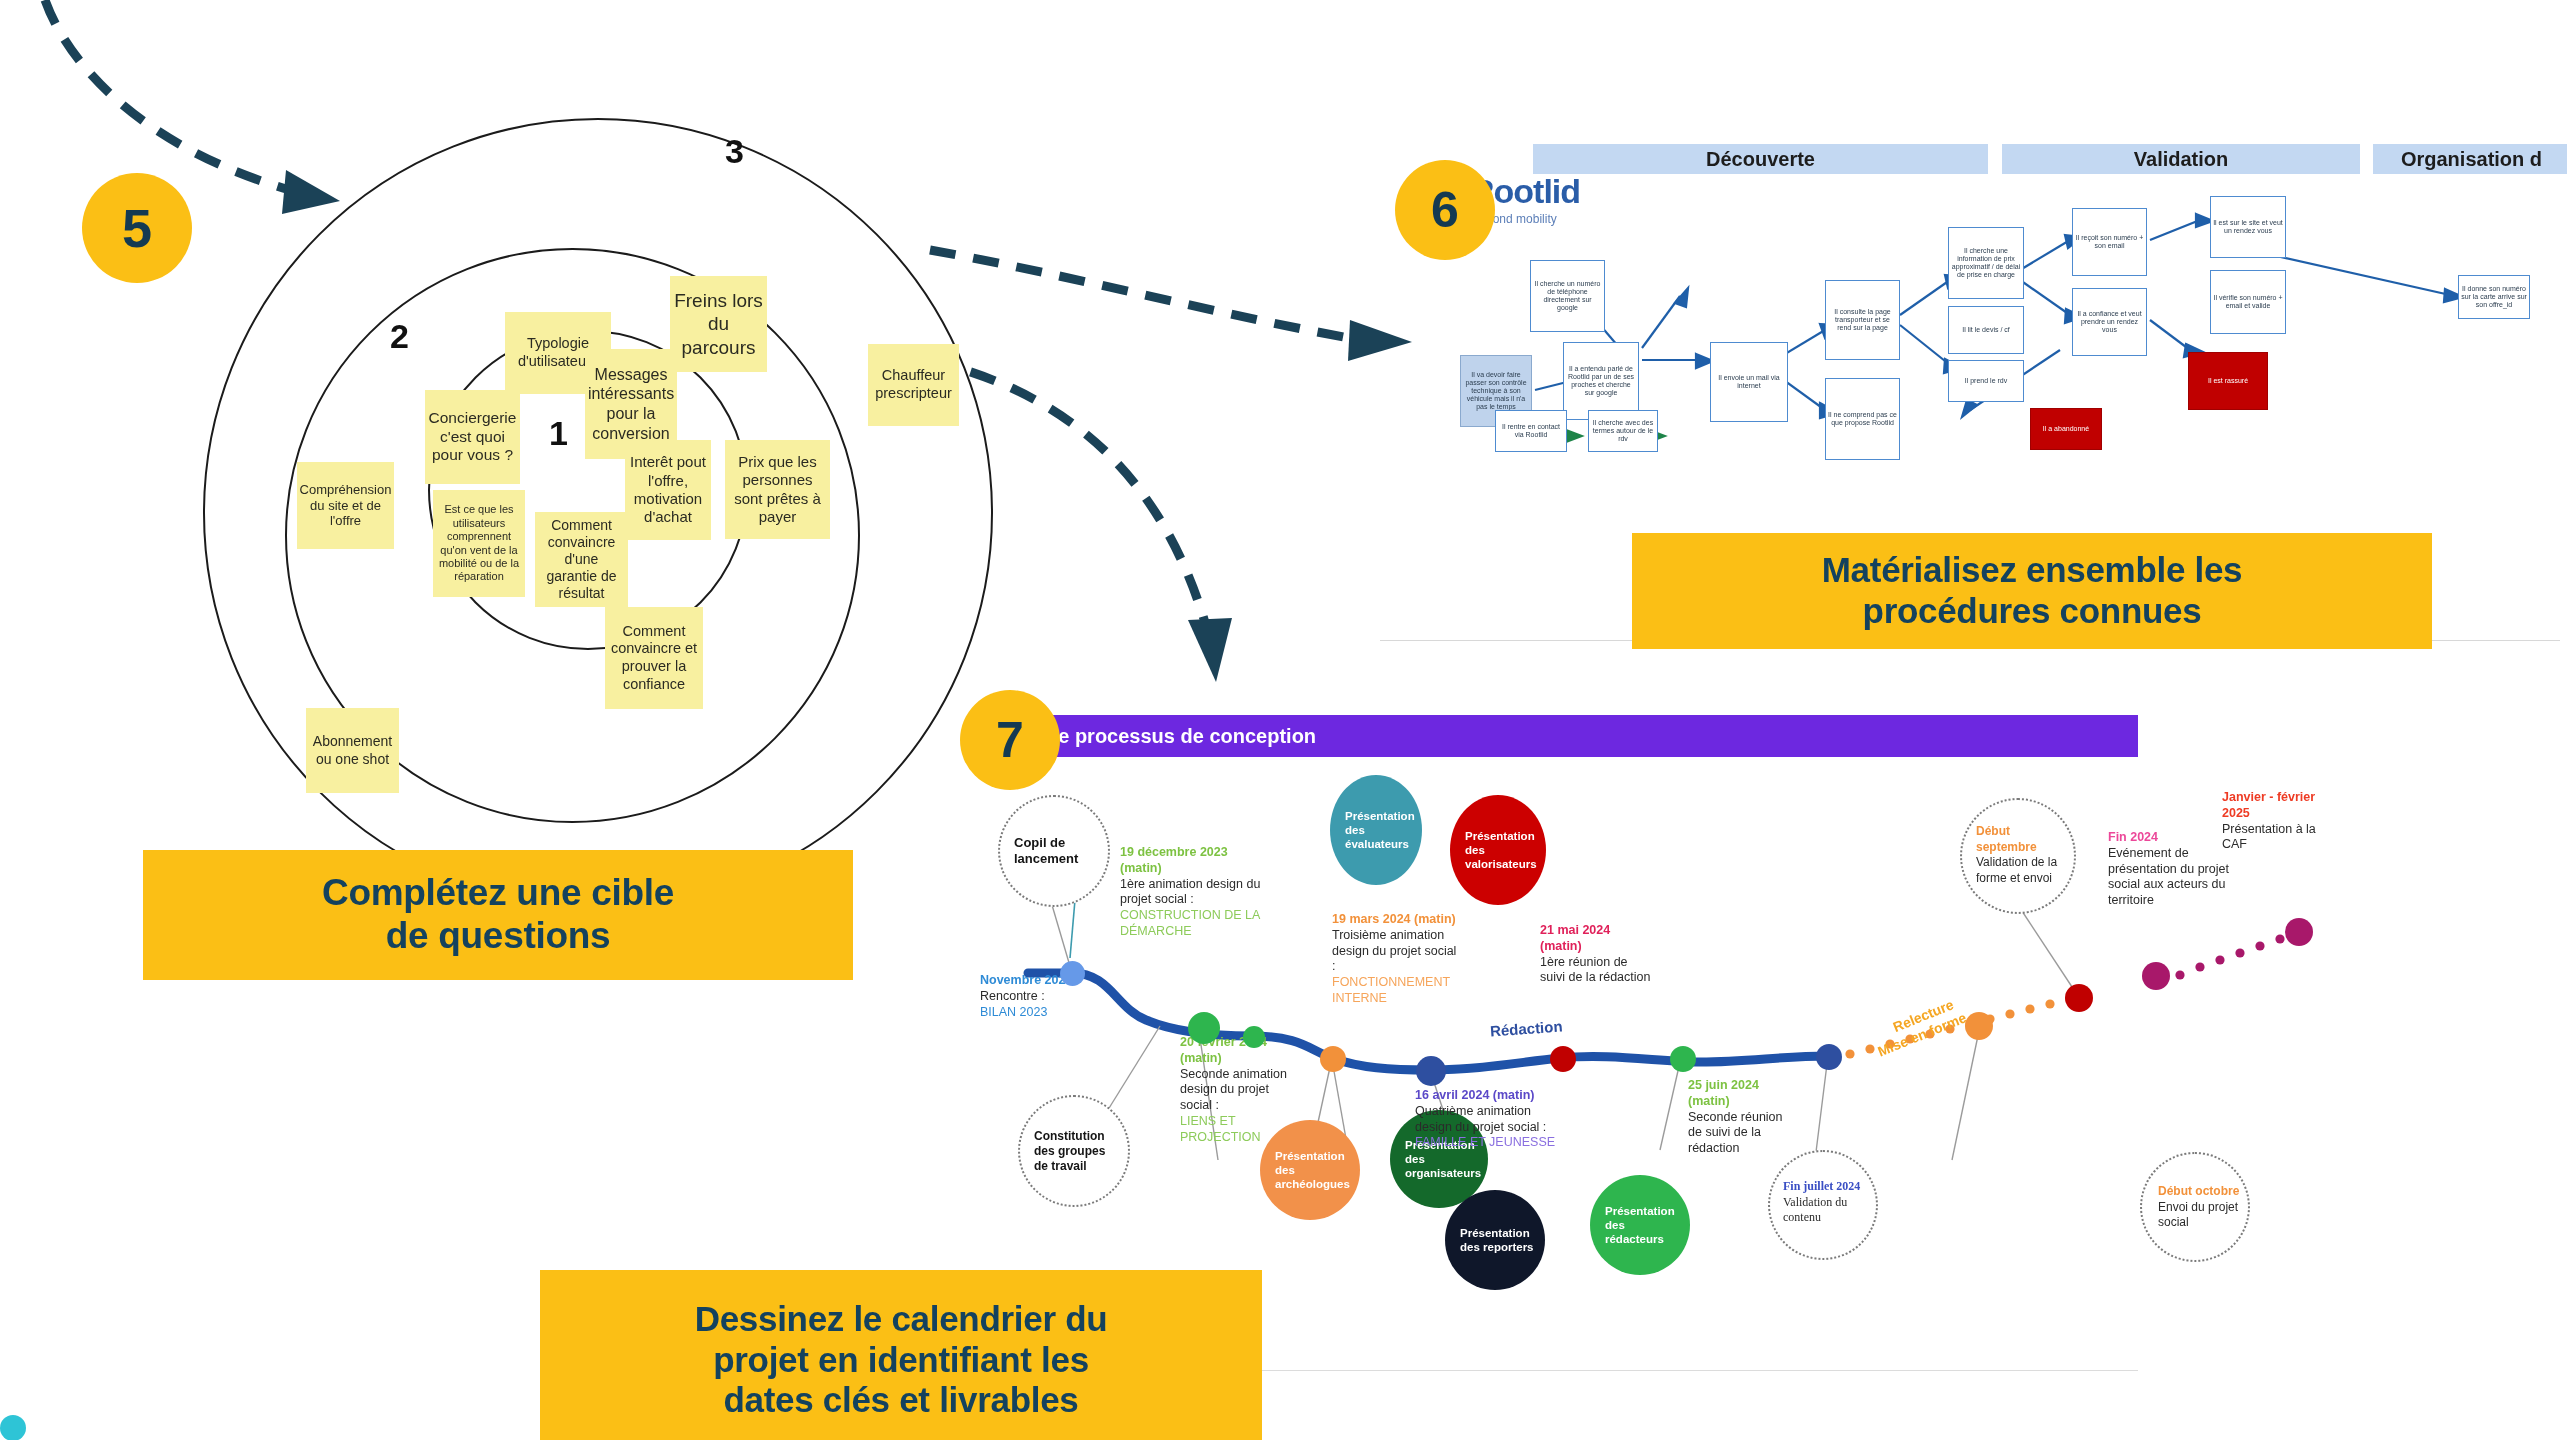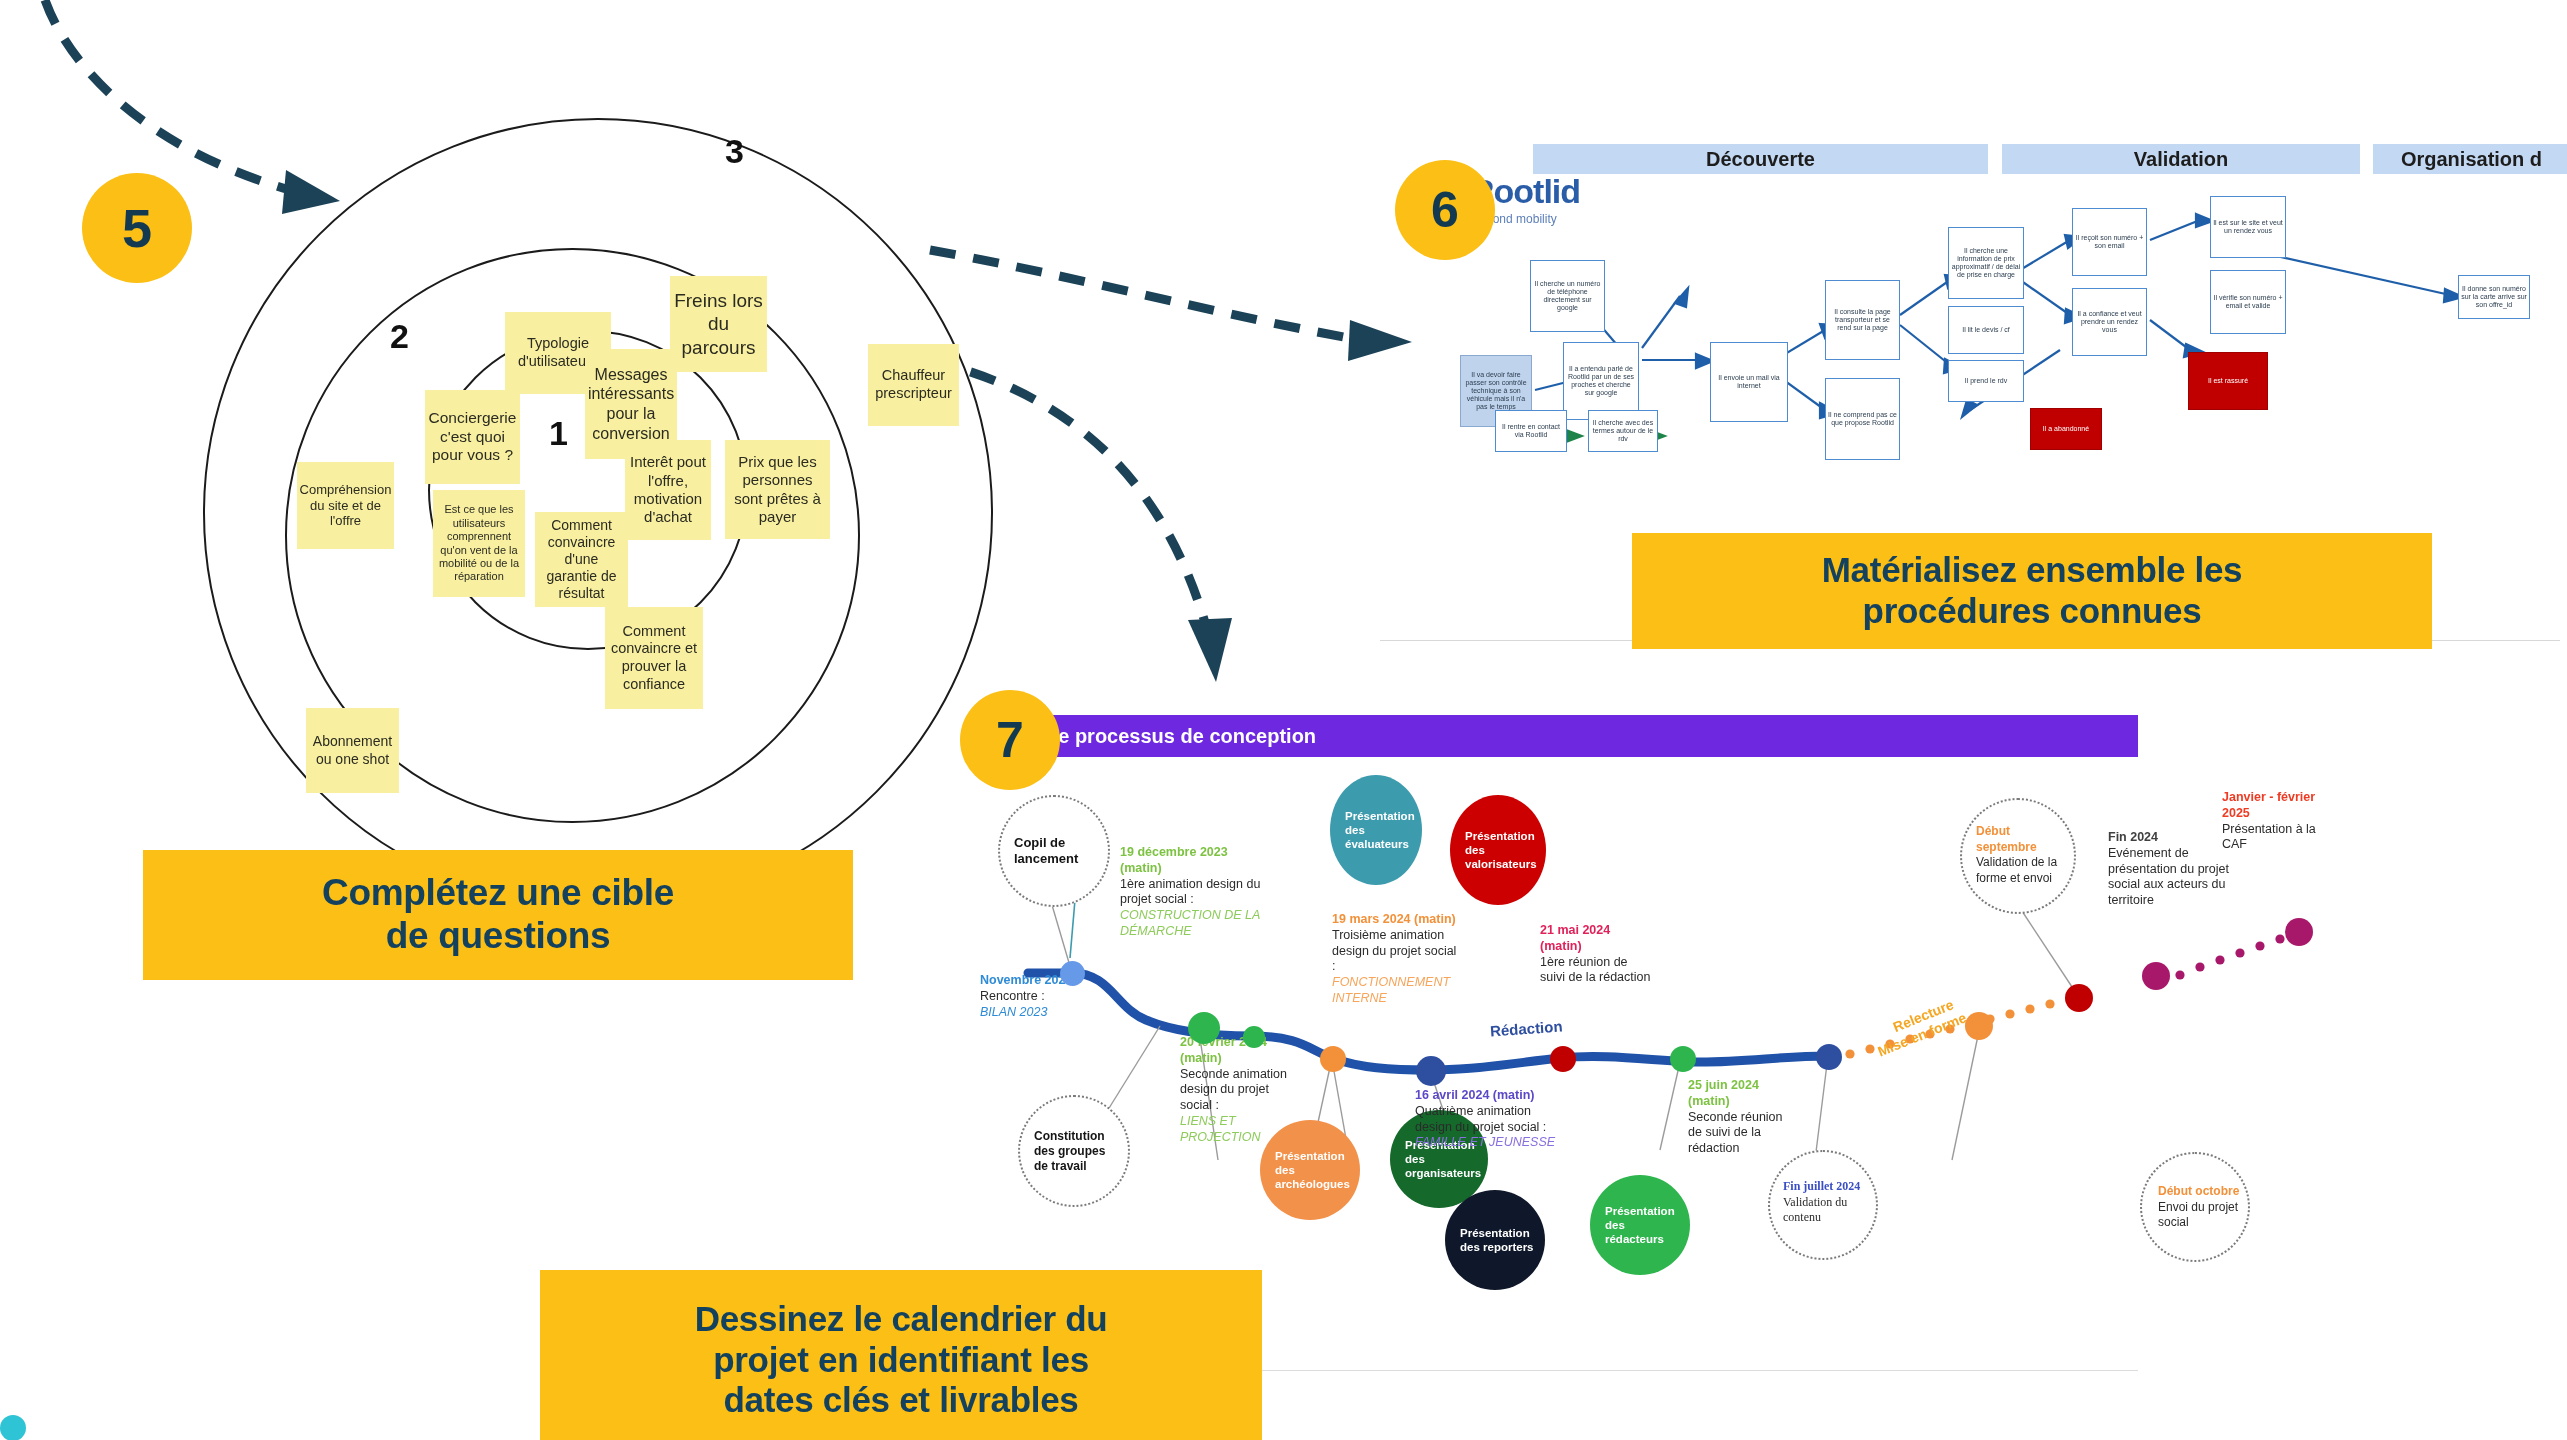--- a/index.html
+++ b/index.html
@@ -63,21 +63,21 @@
     padding-left:15px; padding-right:6px;
   }
   .tl-dotcircle {
     position:absolute; border-radius:50%;
     border:2.5px dotted #7a7a7a; background:#fff;
     color:#141414; font-weight:bold; font-size:13px; line-height:1.25;
     display:flex; align-items:center; z-index:22; padding-left:14px; padding-right:8px;
   }
   .tl-note { position:absolute; font-size:12.5px; line-height:1.26; z-index:24; color:#2b2b2b; }
   .tl-note .d { font-weight:bold; display:block; }
-  .tl-note .it { font-style:italic; display:block; }
+  .tl-note .it { display:block; }
   .tl-dot { position:absolute; border-radius:50%; z-index:26; }
 </style>
 </head>
 <body>
 
 <div id="stage">
 
   <div class="abs" style="left:0;top:0;width:1060px;height:1000px;">
 
     <svg class="abs" style="left:0;top:0;width:420px;height:260px;z-index:3;">
@@ -438,21 +438,21 @@
       <span class="d" style="color:#E0215A;">21 mai 2024 (matin)</span>
       <span>1ère réunion de suivi de la rédaction</span>
     </div>
 
     <div class="tl-note" style="left:728px;top:388px;width:110px;">
       <span class="d" style="color:#7DC242;">25 juin 2024 (matin)</span>
       <span>Seconde réunion de suivi de la rédaction</span>
     </div>
 
     <div class="tl-note" style="left:1148px;top:140px;width:128px;">
-      <span class="d" style="color:#404040;">Fin 2024</span>
+      <span class="d" style="color:#ec4899;">Fin 2024</span>
       <span>Evénement de présentation du projet social aux acteurs du territoire</span>
     </div>
 
     <div class="tl-note" style="left:1262px;top:100px;width:118px;">
       <span class="d" style="color:#EE3B24;">Janvier - février 2025</span>
       <span>Présentation à la CAF</span>
     </div>
 
     <div class="abs" style="left:530px;top:330px;font-size:15px;font-weight:bold;color:#2E4FA0;transform:rotate(-4deg);z-index:28;">
       <span>Rédaction</span>

